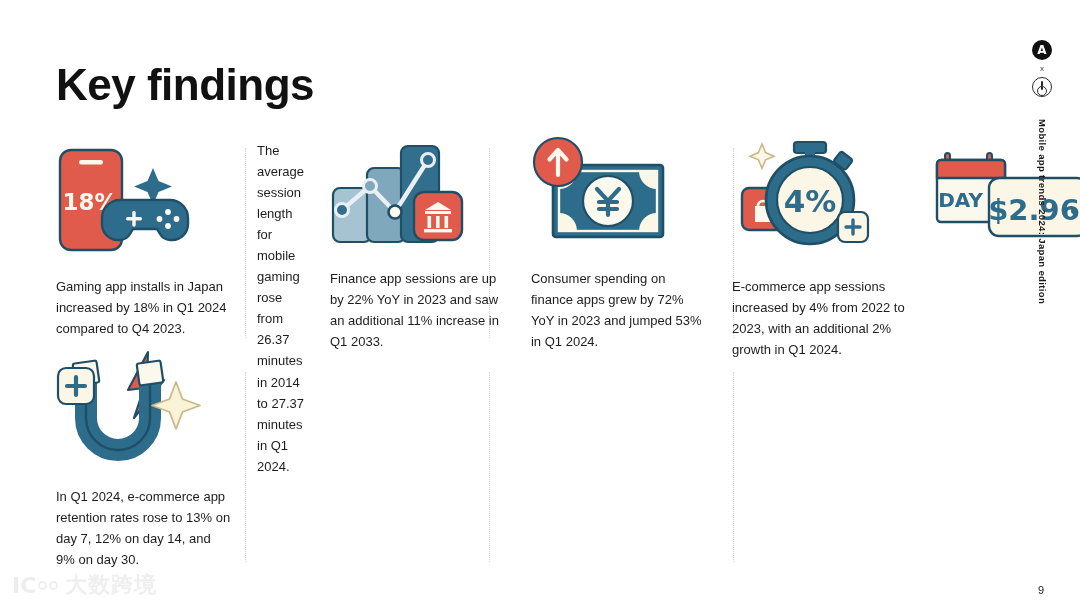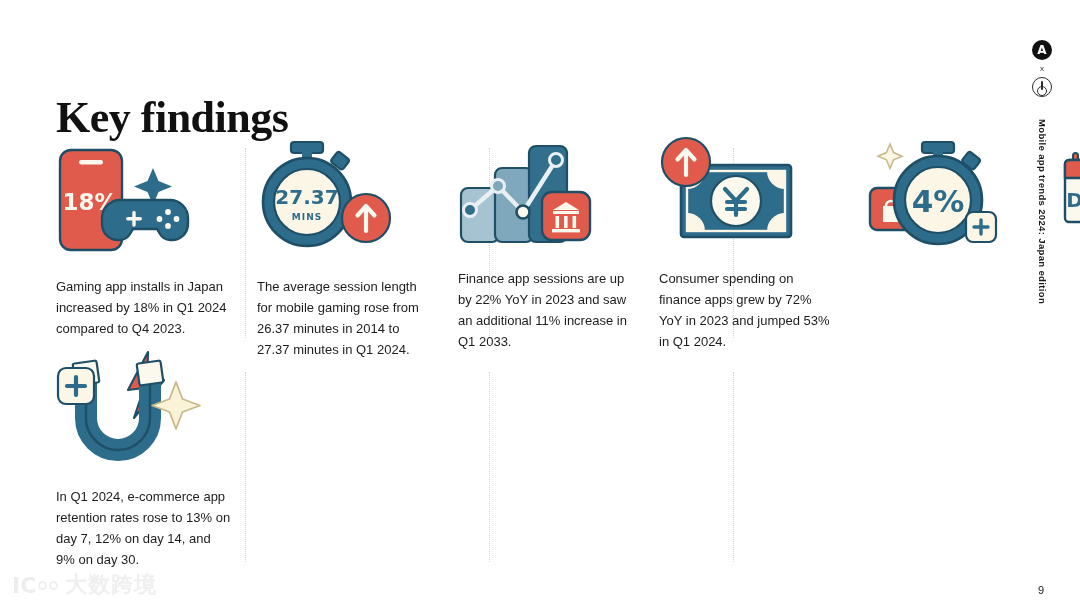--- a/index.html
+++ b/index.html
@@ -11,26 +11,26 @@
   }
   .slide {
     position: relative;
     width: 1080px; height: 608px;
     background: #ffffff;
   }
 
   
   .page-title {
     position: absolute;
-    left: 56px; top: 92px;
+    left: 56px; top: 60px;
     font-size: 44px;
     font-weight: 800;
     letter-spacing: -0.5px;
     color: #111111;
-    font-family: Liberation Serif, serif;
+    font-family: Liberation Sans, sans-serif;
   }
 
   
   .grid {
     position: absolute;
     left: 56px; top: 140px;
     width: 910px; height: 420px;
     display: grid;
     grid-template-columns: repeat(6, 1fr);
     grid-template-rows: repeat(2, 210px);
@@ -177,33 +177,20 @@
           <circle cx="120.5" cy="71" r="2.9" fill="#FBF8EE"></circle>
           <circle cx="112" cy="78" r="2.9" fill="#FBF8EE"></circle>
           <circle cx="103.5" cy="71" r="2.9" fill="#FBF8EE"></circle>
         </svg>
       </div>
       <div class="card-text">Gaming app installs in Japan increased by 18% in Q1 2024 compared to Q4 2023.</div>
     </div>
 
 
     <div class="card">
-      <div class="card-icon">
-        <svg width="175" height="118" viewBox="0 0 175 118">
-          <rect x="34" y="2" width="32" height="11" rx="3" fill="#2D6C8A" stroke="#1F4F66" stroke-width="2.2"></rect>
-          <rect x="45" y="10" width="10" height="10" fill="#2D6C8A"></rect>
-          <rect x="76" y="14" width="15" height="13" rx="3" transform="rotate(38 83 20)" fill="#2D6C8A" stroke="#1F4F66" stroke-width="2.2"></rect>
-          <circle cx="50" cy="62" r="44" fill="#2D6C8A" stroke="#1F4F66" stroke-width="2.6"></circle>
-          <circle cx="50" cy="62" r="33" fill="#FBF6E6" stroke="#1F4F66" stroke-width="2.2"></circle>
-          <text x="50" y="64" font-family="DejaVu Sans, sans-serif" font-size="20" font-weight="800" fill="#2D6C8A" text-anchor="middle">27.37</text>
-          <text x="50" y="80" font-family="DejaVu Sans, sans-serif" font-size="9" font-weight="700" fill="#2D6C8A" text-anchor="middle" letter-spacing="1">MINS</text>
-          <circle cx="109" cy="78" r="24" fill="#E15B4C" stroke="#1F4F66" stroke-width="2.2"></circle>
-          <path d="M109 91 V67 M100.5 75.5 L109 66 L117.5 75.5" stroke="#FBF8EE" stroke-width="4.2" fill="none" stroke-linecap="round" stroke-linejoin="round"></path>
-        </svg>
-      </div>
       <div class="card-text">The average session length for mobile gaming rose from 26.37 minutes in 2014 to 27.37 minutes in Q1 2024.</div>
     </div>
 
     <div class="card">
       <div class="card-icon">
         <svg width="175" height="110" viewBox="0 0 175 110">
           <rect x="3" y="48" width="38" height="54" rx="7" fill="#A6C3D2" stroke="#1F4F66" stroke-width="2.2"></rect>
           <rect x="37" y="28" width="38" height="74" rx="7" fill="#7FA8BD" stroke="#1F4F66" stroke-width="2.2"></rect>
           <rect x="71" y="6" width="38" height="96" rx="7" fill="#326F8D" stroke="#1F4F66" stroke-width="2.2"></rect>
           <polyline points="12,70 40,46 65,72 98,20" fill="none" stroke="#E9EFF2" stroke-width="4.4" stroke-linecap="round" stroke-linejoin="round"></polyline>
@@ -251,20 +238,21 @@
           <rect x="10" y="48" width="42" height="42" rx="7" fill="#E15B4C" stroke="#1F4F66" stroke-width="2.4"></rect>
           <path d="M23 66 h16 v16 h-16 Z" fill="#FBF8EE"></path>
           <path d="M26 66 a5 5 0 0 1 10 0" fill="none" stroke="#FBF8EE" stroke-width="2.6"></path>
           <circle cx="78" cy="60" r="44" fill="#2D6C8A" stroke="#1F4F66" stroke-width="2.6"></circle>
           <circle cx="78" cy="60" r="33" fill="#FBF6E6" stroke="#1F4F66" stroke-width="2.2"></circle>
           <text x="78" y="72" font-family="DejaVu Sans, sans-serif" font-size="31" font-weight="800" fill="#2D6C8A" text-anchor="middle">4%</text>
           <rect x="106" y="72" width="30" height="30" rx="7" fill="#FBF6E6" stroke="#1F4F66" stroke-width="2.2"></rect>
           <path d="M121 80 v14 M114 87 h14" stroke="#2D6C8A" stroke-width="3.4" stroke-linecap="round"></path>
         </svg>
       </div>
+      <div class="card-text">E-commerce app sessions increased by 4% from 2022 to 2023, with an additional 2% growth in Q1 2024.</div>
     </div>
 
     <div class="card">
       <div class="card-icon">
         <svg width="175" height="110" viewBox="0 0 175 110">
           <rect x="12" y="5" width="5" height="14" rx="2.5" fill="#E15B4C" stroke="#1F4F66" stroke-width="2"></rect>
           <rect x="54" y="5" width="5" height="14" rx="2.5" fill="#E15B4C" stroke="#1F4F66" stroke-width="2"></rect>
           <rect x="4" y="12" width="68" height="62" rx="4" fill="#FBF8EE" stroke="#1F4F66" stroke-width="2.4"></rect>
           <path d="M4 16 a4 4 0 0 1 4 -4 h60 a4 4 0 0 1 4 4 v14 h-68 Z" fill="#E15B4C" stroke="#1F4F66" stroke-width="2.4"></path>
           <text x="38" y="59" font-family="DejaVu Sans, sans-serif" font-size="20" font-weight="800" fill="#2D6C8A" text-anchor="middle">DAY 0</text>

